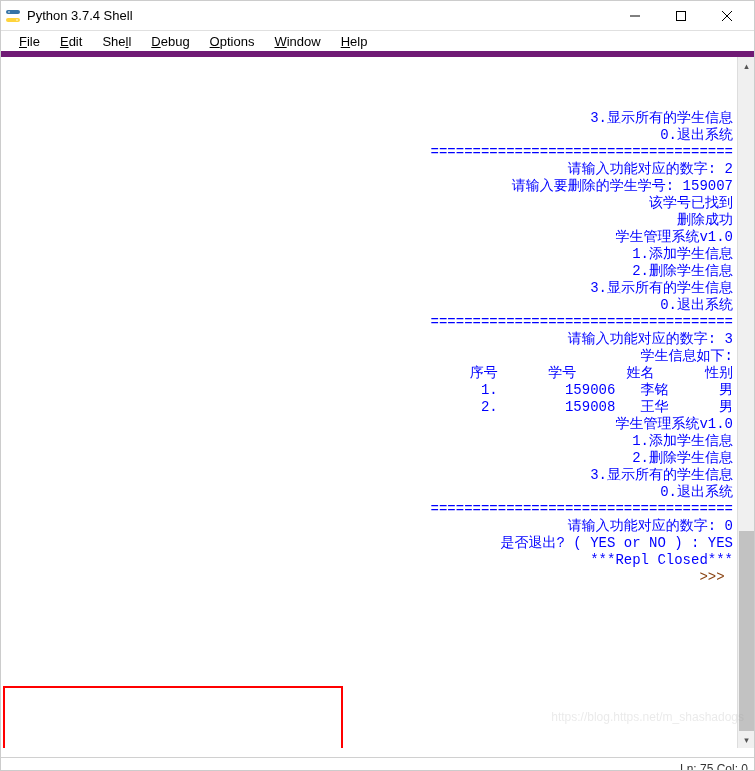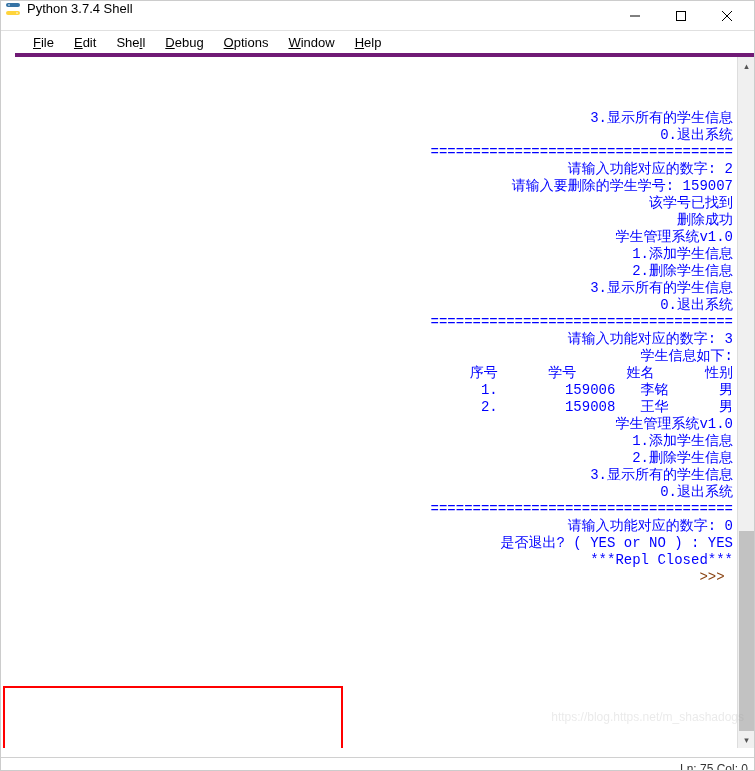--- a/index.html
+++ b/index.html
@@ -7,21 +7,21 @@
       font-family: "Segoe UI", Tahoma, sans-serif;
       background: #fff;
       width: 755px;
       height: 771px;
       overflow: hidden;
       border: 1px solid #ccc;
     }
     .titlebar {
       height: 30px;
       display: flex;
-      align-items: flex-start;
+      align-items: center;
       padding: 0 4px;
       border-bottom: 1px solid #e0e0e0;
       background: #fff;
     }
     .titlebar-icon {
       width: 16px;
       height: 16px;
       margin-right: 6px;
       display: inline-flex;
       align-items: center;
@@ -44,23 +44,22 @@
       justify-content: center;
       font-size: 13px;
       color: #000;
       cursor: pointer;
     }
     .menubar {
       height: 26px;
       display: flex;
       align-items: center;
       padding: 0 8px;
-      border-bottom: 4px solid #701a75;
+      border-bottom: 6px solid #701a75;
       font-size: 13px;
-      margin-left: 14px;
     }
     .menu-item {
       padding: 2px 10px;
       cursor: pointer;
     }
     .menu-item .ul { text-decoration: underline; }
     .content-wrap {
       position: relative;
       height: calc(100% - 30px - 26px - 22px);
       display: flex;

